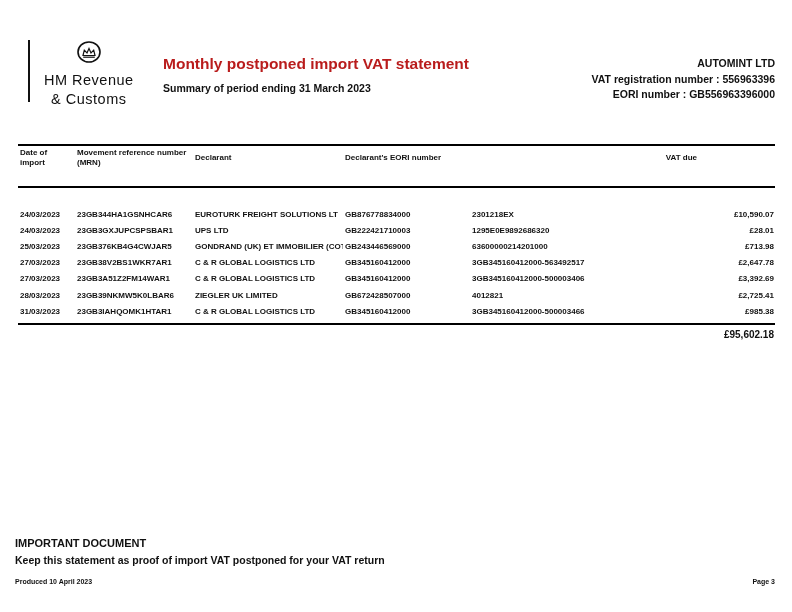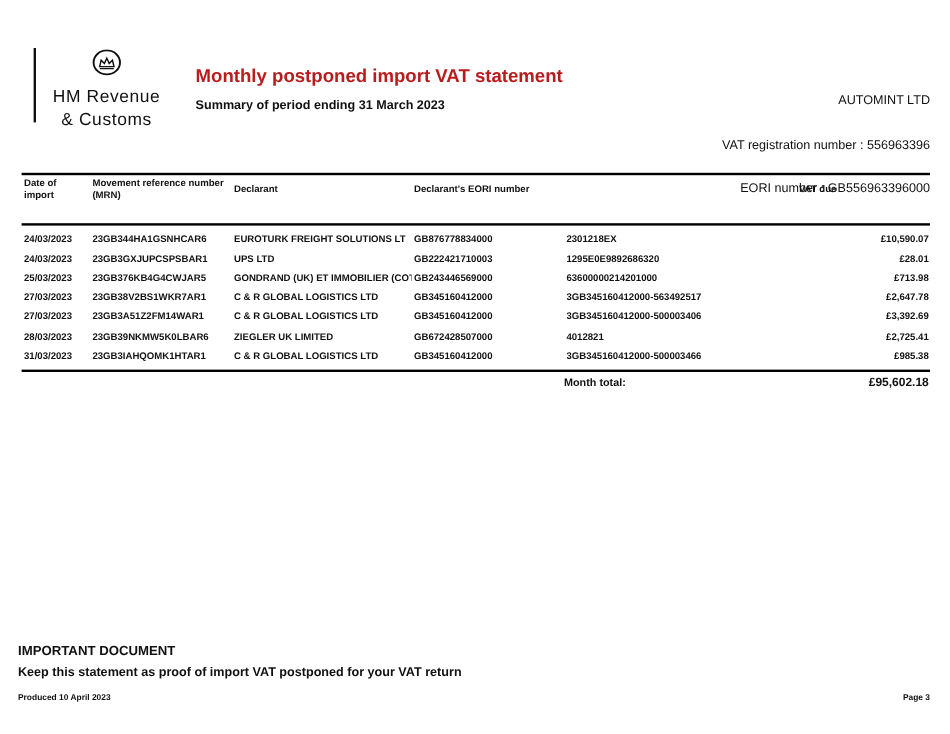--- a/index.html
+++ b/index.html
@@ -18,36 +18,36 @@
   .logo-bar { width: 2px; height: 62px; background: #111; margin-right: 14px; }
   .logo-inner { padding-top: 1px; text-align: center; }
   .crown { display: block; margin-left: 2px; }
   .logo-text { font-size: 14.5px; letter-spacing: 0.5px; line-height: 15px; color: #111; margin-top: 4px; }
 
   .title-block { position: absolute; left: 163px; top: 55px; }
   .doc-title { font-size: 15.5px; font-weight: 700; color: #b91c1c; }
   .doc-subtitle { font-size: 10.5px; font-weight: 700; margin-top: 9px; }
 
   .company-block { position: absolute; right: 17px; top: 56px; text-align: right; }
-  .company-block div { font-size: 10.5px; font-weight: 400; line-height: 15.5px; margin-top: 21px; }
+  .company-block div { font-size: 10.5px; font-weight: 700; line-height: 15.5px; }
 
   
   .vat-table { position: absolute; left: 18px; right: 17px; top: 144px; }
   .thead {
     display: grid;
     grid-template-columns: 57px 118px 150px 127px 228px 1fr;
     border-top: 2px solid #000;
     border-bottom: 2px solid #000;
     min-height: 29px;
     align-items: center;
     padding: 2px 0 19px 0;
   }
   .th { font-size: 8px; font-weight: 700; line-height: 9.5px; padding-left: 2px; }
   .th.right { text-align: right; padding-right: 1px; }
-  .tbody { padding-top: 3px; }
+  .tbody { padding-top: 18px; }
   .trow {
     display: grid;
     grid-template-columns: 57px 118px 150px 127px 228px 1fr;
     height: 16.2px;
     align-items: center;
   }
   .td { font-size: 8px; font-weight: 700; padding-left: 2px; white-space: nowrap; overflow: hidden; }
   .td.right { text-align: right; padding-right: 1px; }
   .total-row {
     display: grid;
@@ -180,21 +180,20 @@
     <div class="td">31/03/2023</div>
     <div class="td">23GB3IAHQOMK1HTAR1</div>
     <div class="td">C &amp; R GLOBAL LOGISTICS LTD</div>
     <div class="td">GB345160412000</div>
     <div class="td">3GB345160412000-500003466</div>
     <div class="td right">£985.38</div>
   </div>
 </div>
 
     <div class="total-row">
-      <div class="total-label">Month total:</div>
       <div class="total-value">£95,602.18</div>
     </div>
   </div>
 
   <div class="important-heading">IMPORTANT DOCUMENT</div>
   <div class="important-note">Keep this statement as proof of import VAT postponed for your VAT return</div>
   <div class="produced">Produced 10 April 2023</div>
   <div class="page-number">Page 3</div>
 
 </div>

